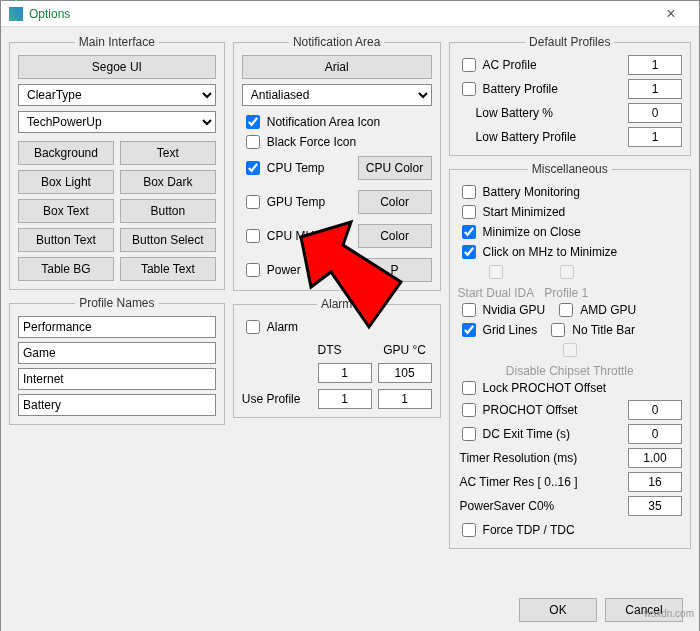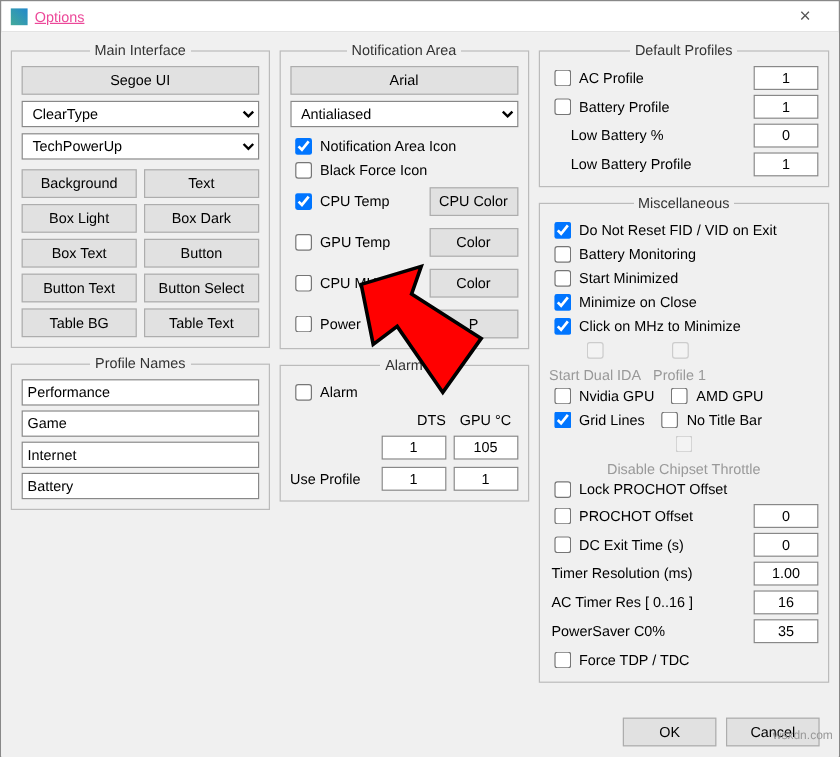--- a/index.html
+++ b/index.html
@@ -1,20 +1,20 @@
 <!DOCTYPE html>
 <html><head>
 <meta charset="utf-8">
 <style>
 * { box-sizing: border-box; font-family: 'Segoe UI', Tahoma, sans-serif; font-size: 12px; }
 body { margin: 0; background: #f0f0f0; width: 700px; height: 631px; position: relative; }
 .window { background: #fff; border: 1px solid #888; width: 700px; height: 631px; }
 .titlebar { height: 26px; display: flex; align-items: center; padding: 0 8px; border-bottom: 1px solid #ddd; }
 .titlebar .ticon { width: 14px; height: 14px; background: linear-gradient(45deg,#4a9,#28c); margin-right: 6px; }
-.titlebar .title { flex: 1; color: #ec4899; text-decoration: underline; }
+.titlebar .title { flex: 1; color: #15803d; }
 .titlebar .close { width: 40px; text-align: center; color: #555; font-size: 16px; }
 .content { padding: 8px; background: #f0f0f0; height: calc(631px - 26px); position: relative; }
 .cols { display: flex; gap: 8px; }
 .col { display: flex; flex-direction: column; gap: 6px; }
 .col1 { width: 218px; }
 .col2 { width: 210px; }
 .col3 { width: 245px; }
 fieldset { border: 1px solid #bbb; margin: 0; padding: 6px 8px 8px 8px; background: #f0f0f0; }
 legend { text-align: center; width: auto; margin: 0 auto; padding: 0 4px; color: #333; }
 .btn { background: #e1e1e1; border: 1px solid #adadad; padding: 4px 2px; text-align: center; cursor: pointer; display: inline-block; }
@@ -122,21 +122,21 @@
         </fieldset>
 
         <fieldset>
           <legend>Alarm</legend>
           <label class="check">
               <input type="checkbox" style="">
               <span>Alarm</span>
             </label>
           <div style="display:grid;grid-template-columns:1fr 54px 54px;gap:6px;align-items:center;margin-top:6px">
             <span></span>
-            <span style="text-align:right">DTS</span>
+            <span style="text-align:left">DTS</span>
             <span style="text-align:center">GPU °C</span>
             <span></span>
             <span class="numbox">1</span>
             <span class="numbox">105</span>
             <span>Use Profile</span>
             <span class="numbox">1</span>
             <span class="numbox">1</span>
           </div>
         </fieldset>
       </div>
@@ -158,24 +158,20 @@
             <span style="padding-left:18px">Low Battery %</span>
               <span class="numbox">0</span>
             <span style="padding-left:18px">Low Battery Profile</span>
               <span class="numbox">1</span>
           </div>
         </fieldset>
 
         <fieldset>
           <legend>Miscellaneous</legend>
           <label class="check">
-              <input type="checkbox" checked="" style="">
-              <span>Do Not Reset FID / VID on Exit</span>
-            </label>
-          <label class="check">
               <input type="checkbox" style="">
               <span>Battery Monitoring</span>
             </label>
           <label class="check">
               <input type="checkbox" style="">
               <span>Start Minimized</span>
             </label>
           <label class="check">
               <input type="checkbox" checked="" style="">
               <span>Minimize on Close</span>

